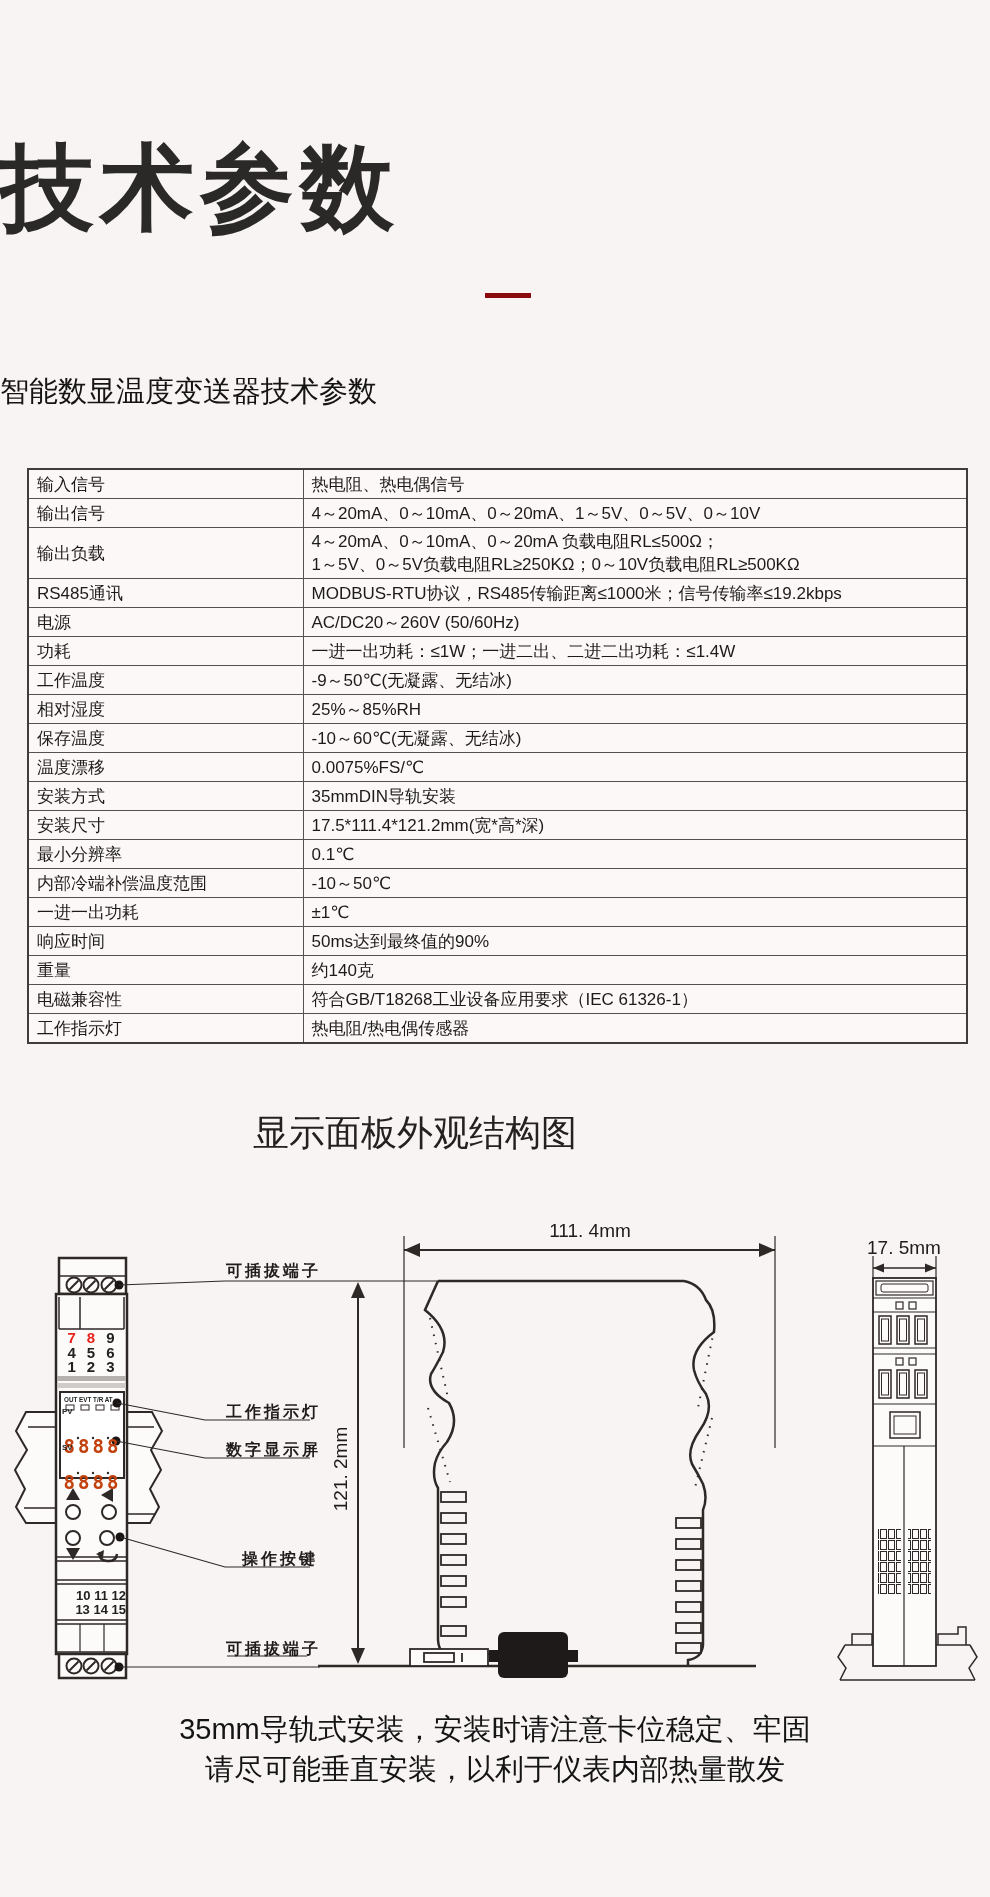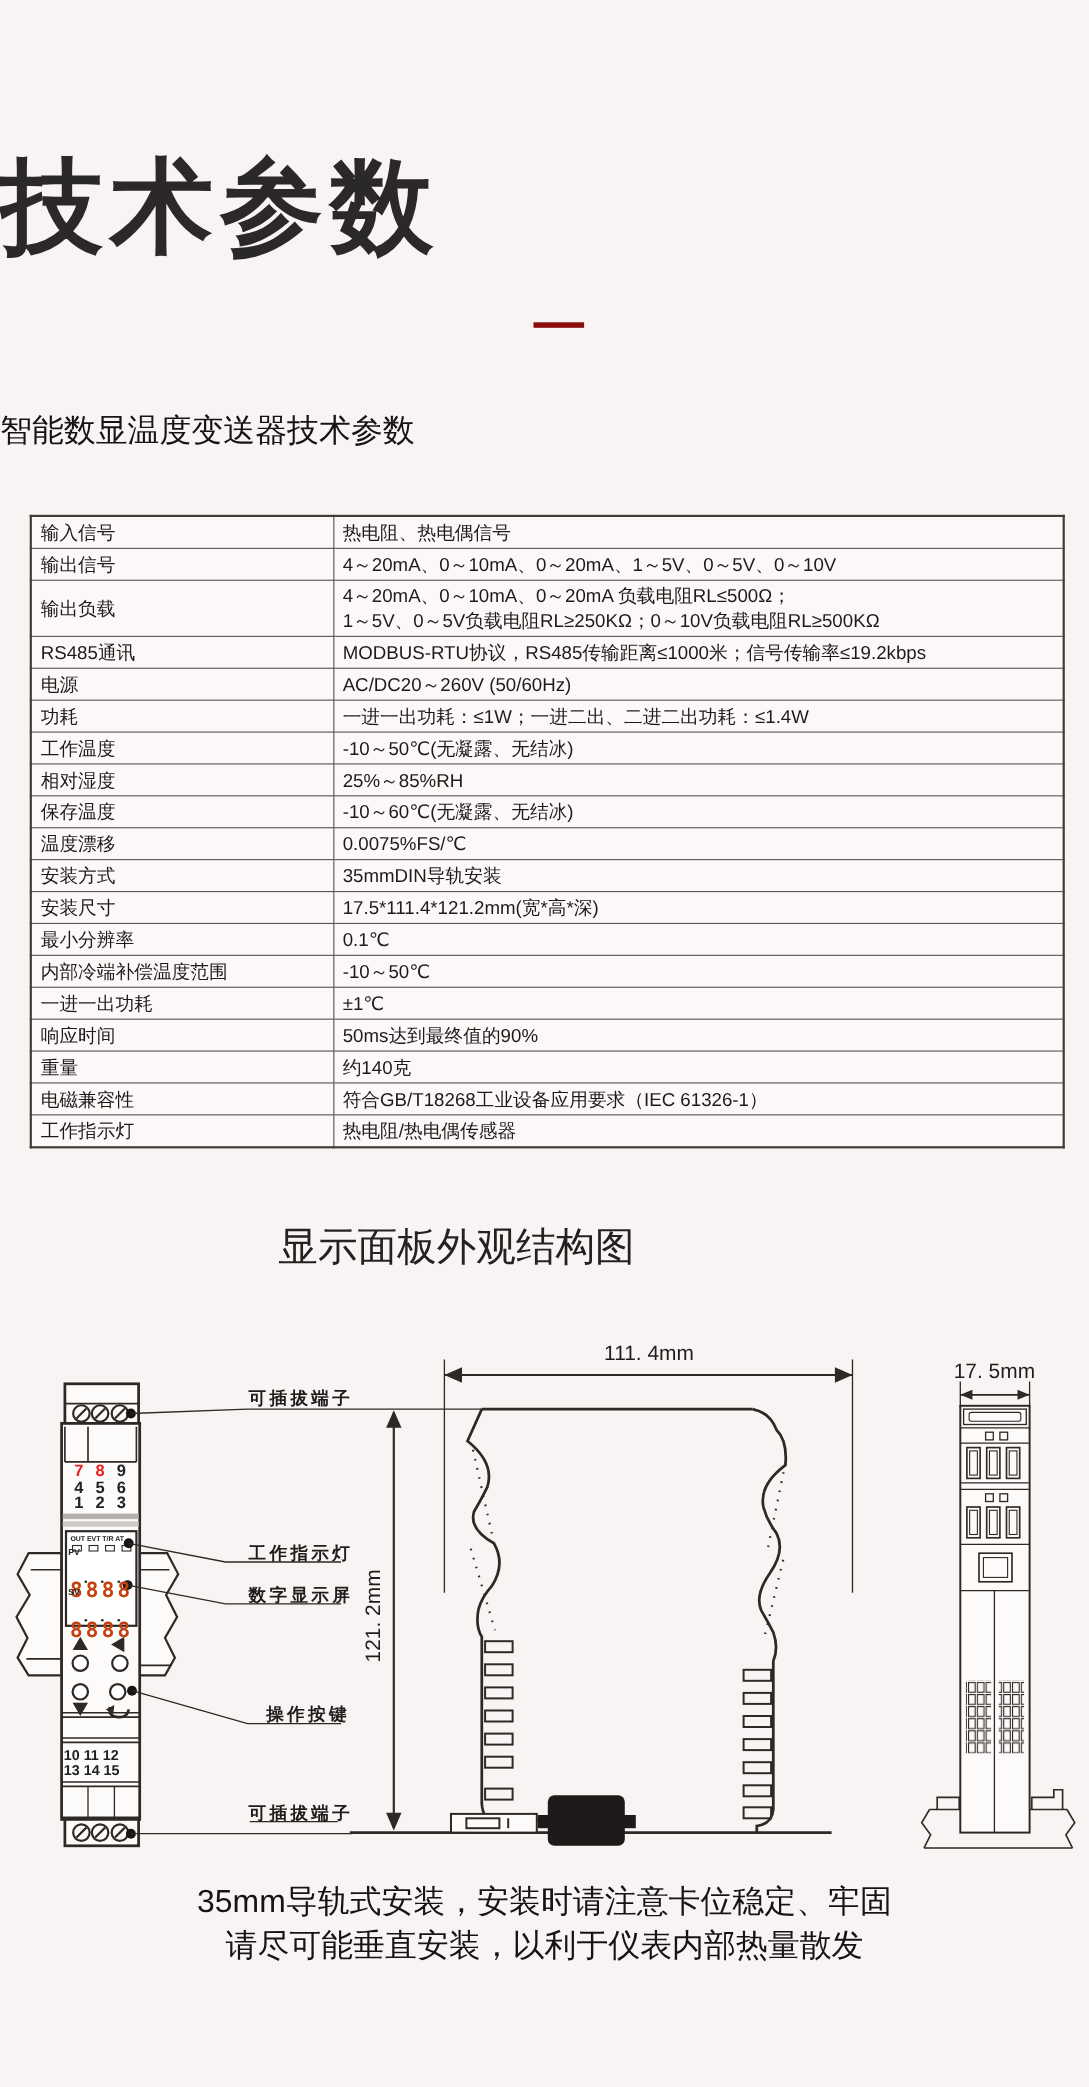--- a/index.html
+++ b/index.html
@@ -19,21 +19,21 @@
   .lbl{font-weight:700;font-size:16px;letter-spacing:3px;color:#1f1c1b;white-space:nowrap;}
   .dim{font-size:19px;font-weight:500;color:#1f1c1b;white-space:nowrap;text-align:center;}
   .rot{transform:rotate(-90deg);transform-origin:center;}
   .ind-row{left:64px;top:1396px;width:58px;font-size:6.3px;font-weight:700;white-space:nowrap;color:#222;}
   .tinylbl{font-size:8px;font-weight:700;color:#222;}
   .seg{font-family:"DejaVu Sans Mono","Liberation Mono",monospace;font-weight:700;font-size:19px;
        letter-spacing:3px;color:#c2410c;text-align:center;margin-top:23px;}
   .numgrid{display:grid;grid-template-columns:repeat(3,1fr);width:58px;height:44px;
            font-size:15px;font-weight:700;color:#222;text-align:center;line-height:14.5px;}
   .numgrid span.red{color:#e8211d;}
-  .btmnum{width:68px;text-align:left;font-size:13px;font-weight:700;color:#222;white-space:nowrap;}
+  .btmnum{width:68px;text-align:right;font-size:13px;font-weight:700;color:#222;white-space:nowrap;}
   .footer-line{left:0;width:990px;text-align:center;font-size:29px;line-height:38px;
                font-weight:500;color:#141414;}
 </style>
 </head>
 <body>
 
 <div class="page">
 
   <div class="abs page-title">技术参数</div>
   <div class="abs title-dash"></div>
@@ -74,21 +74,21 @@
 
         <tr>
           <td>功耗</td>
           <td>一进一出功耗：≤1W；一进二出、二进二出功耗：≤1.4W</td>
         </tr>
 
 
 
         <tr>
           <td>工作温度</td>
-          <td>-10～50℃(无凝露、无结冰)</td>
+          <td>-9～50℃(无凝露、无结冰)</td>
         </tr>
 
         <tr>
           <td>相对湿度</td>
           <td>25%～85%RH</td>
         </tr>
 
         <tr>
           <td>保存温度</td>
           <td>-10～60℃(无凝露、无结冰)</td>

